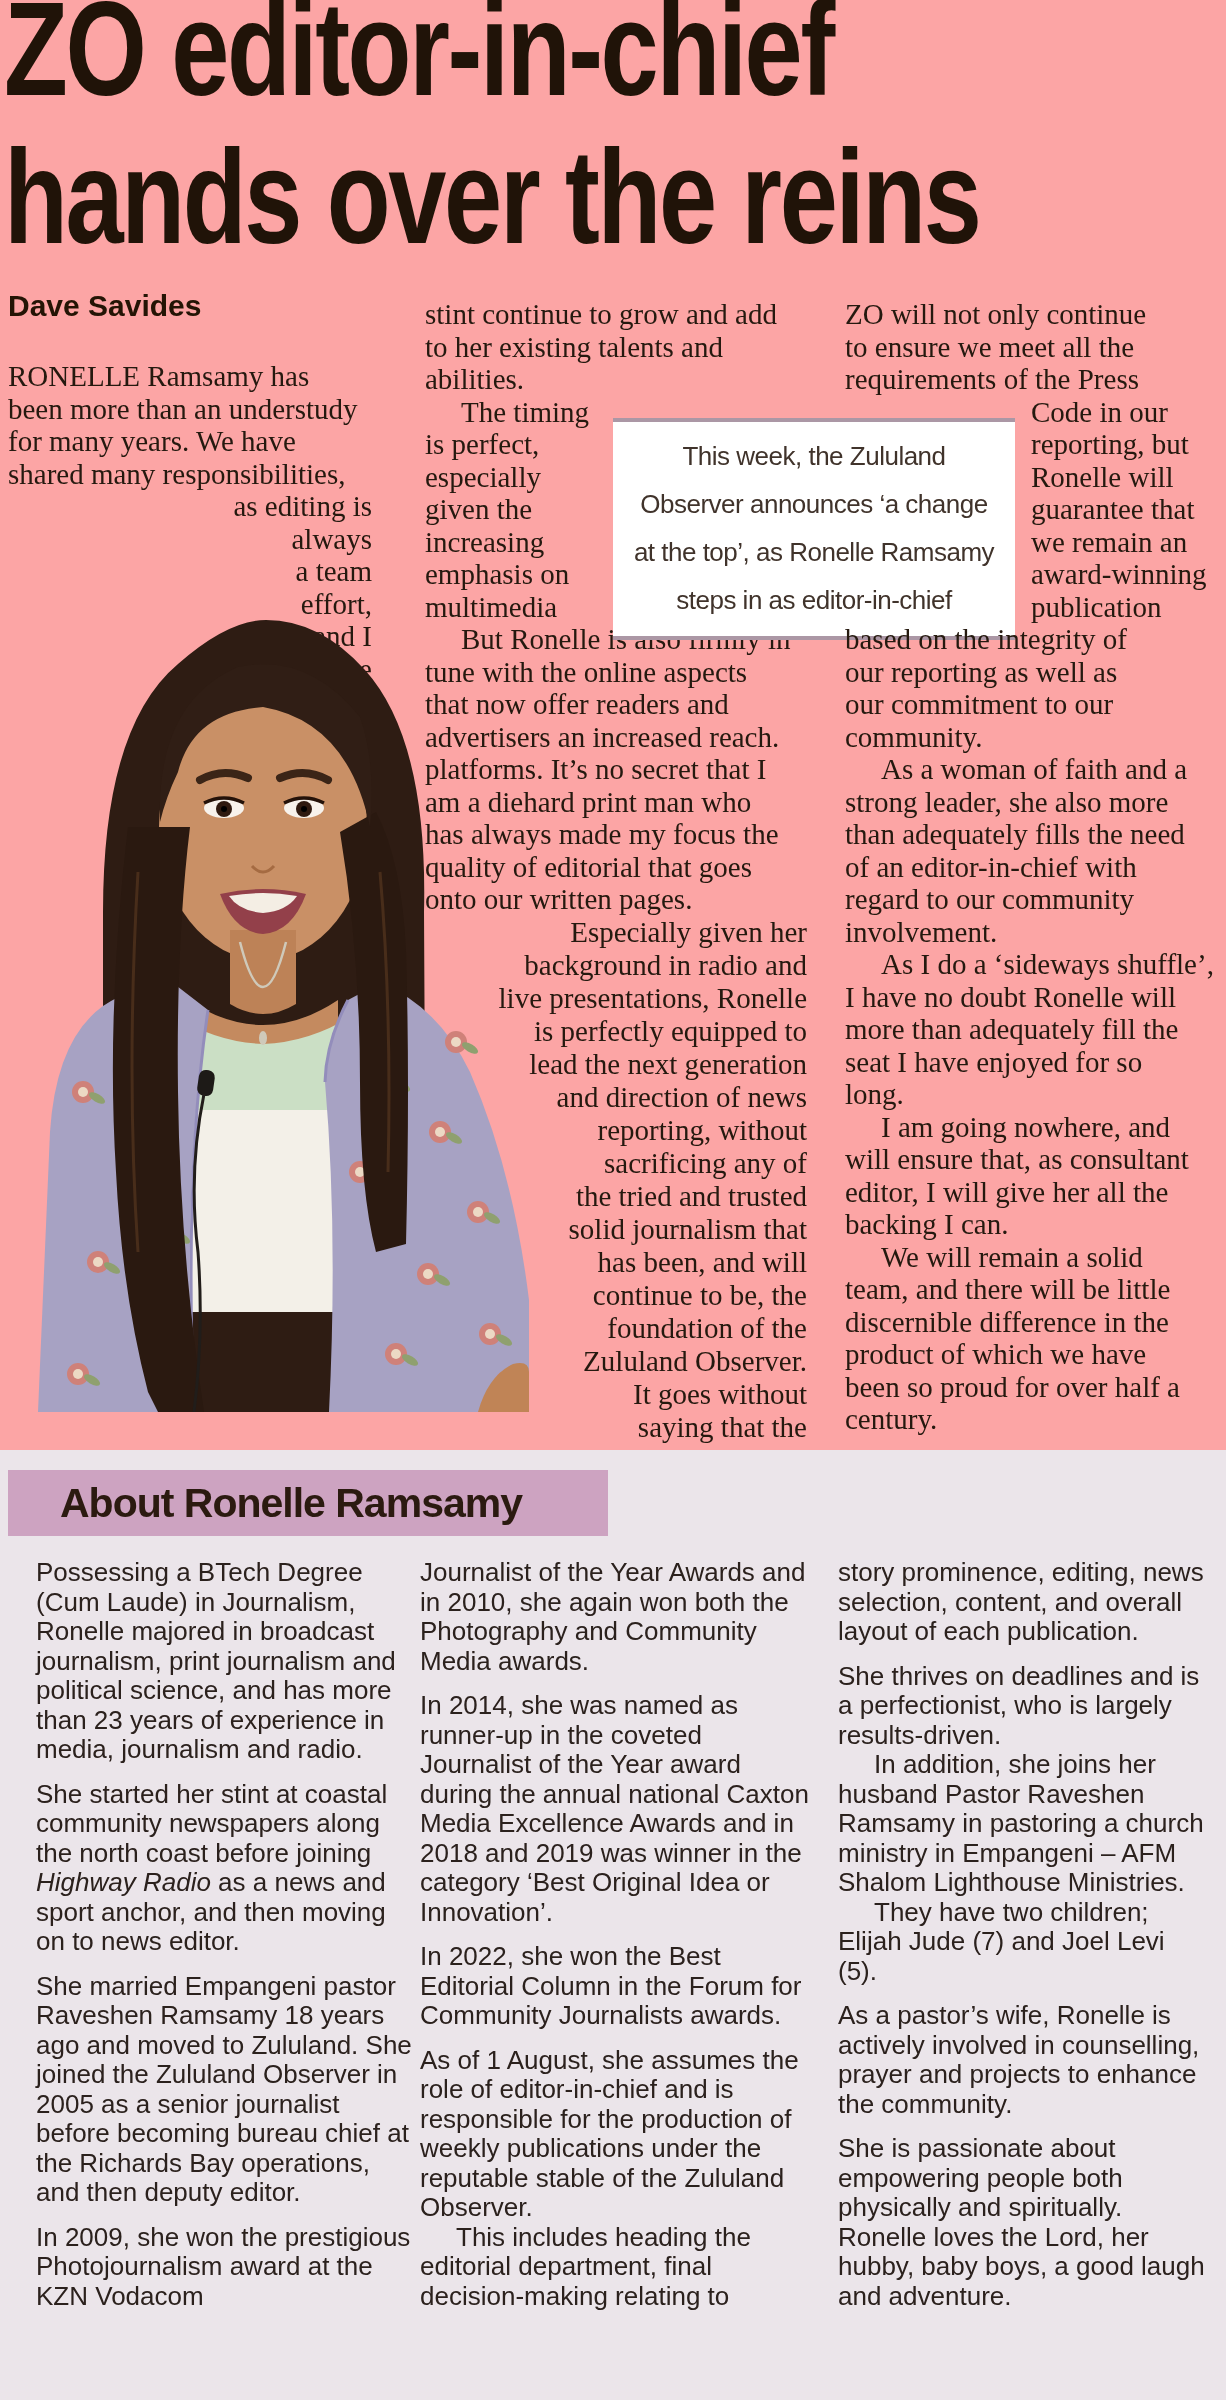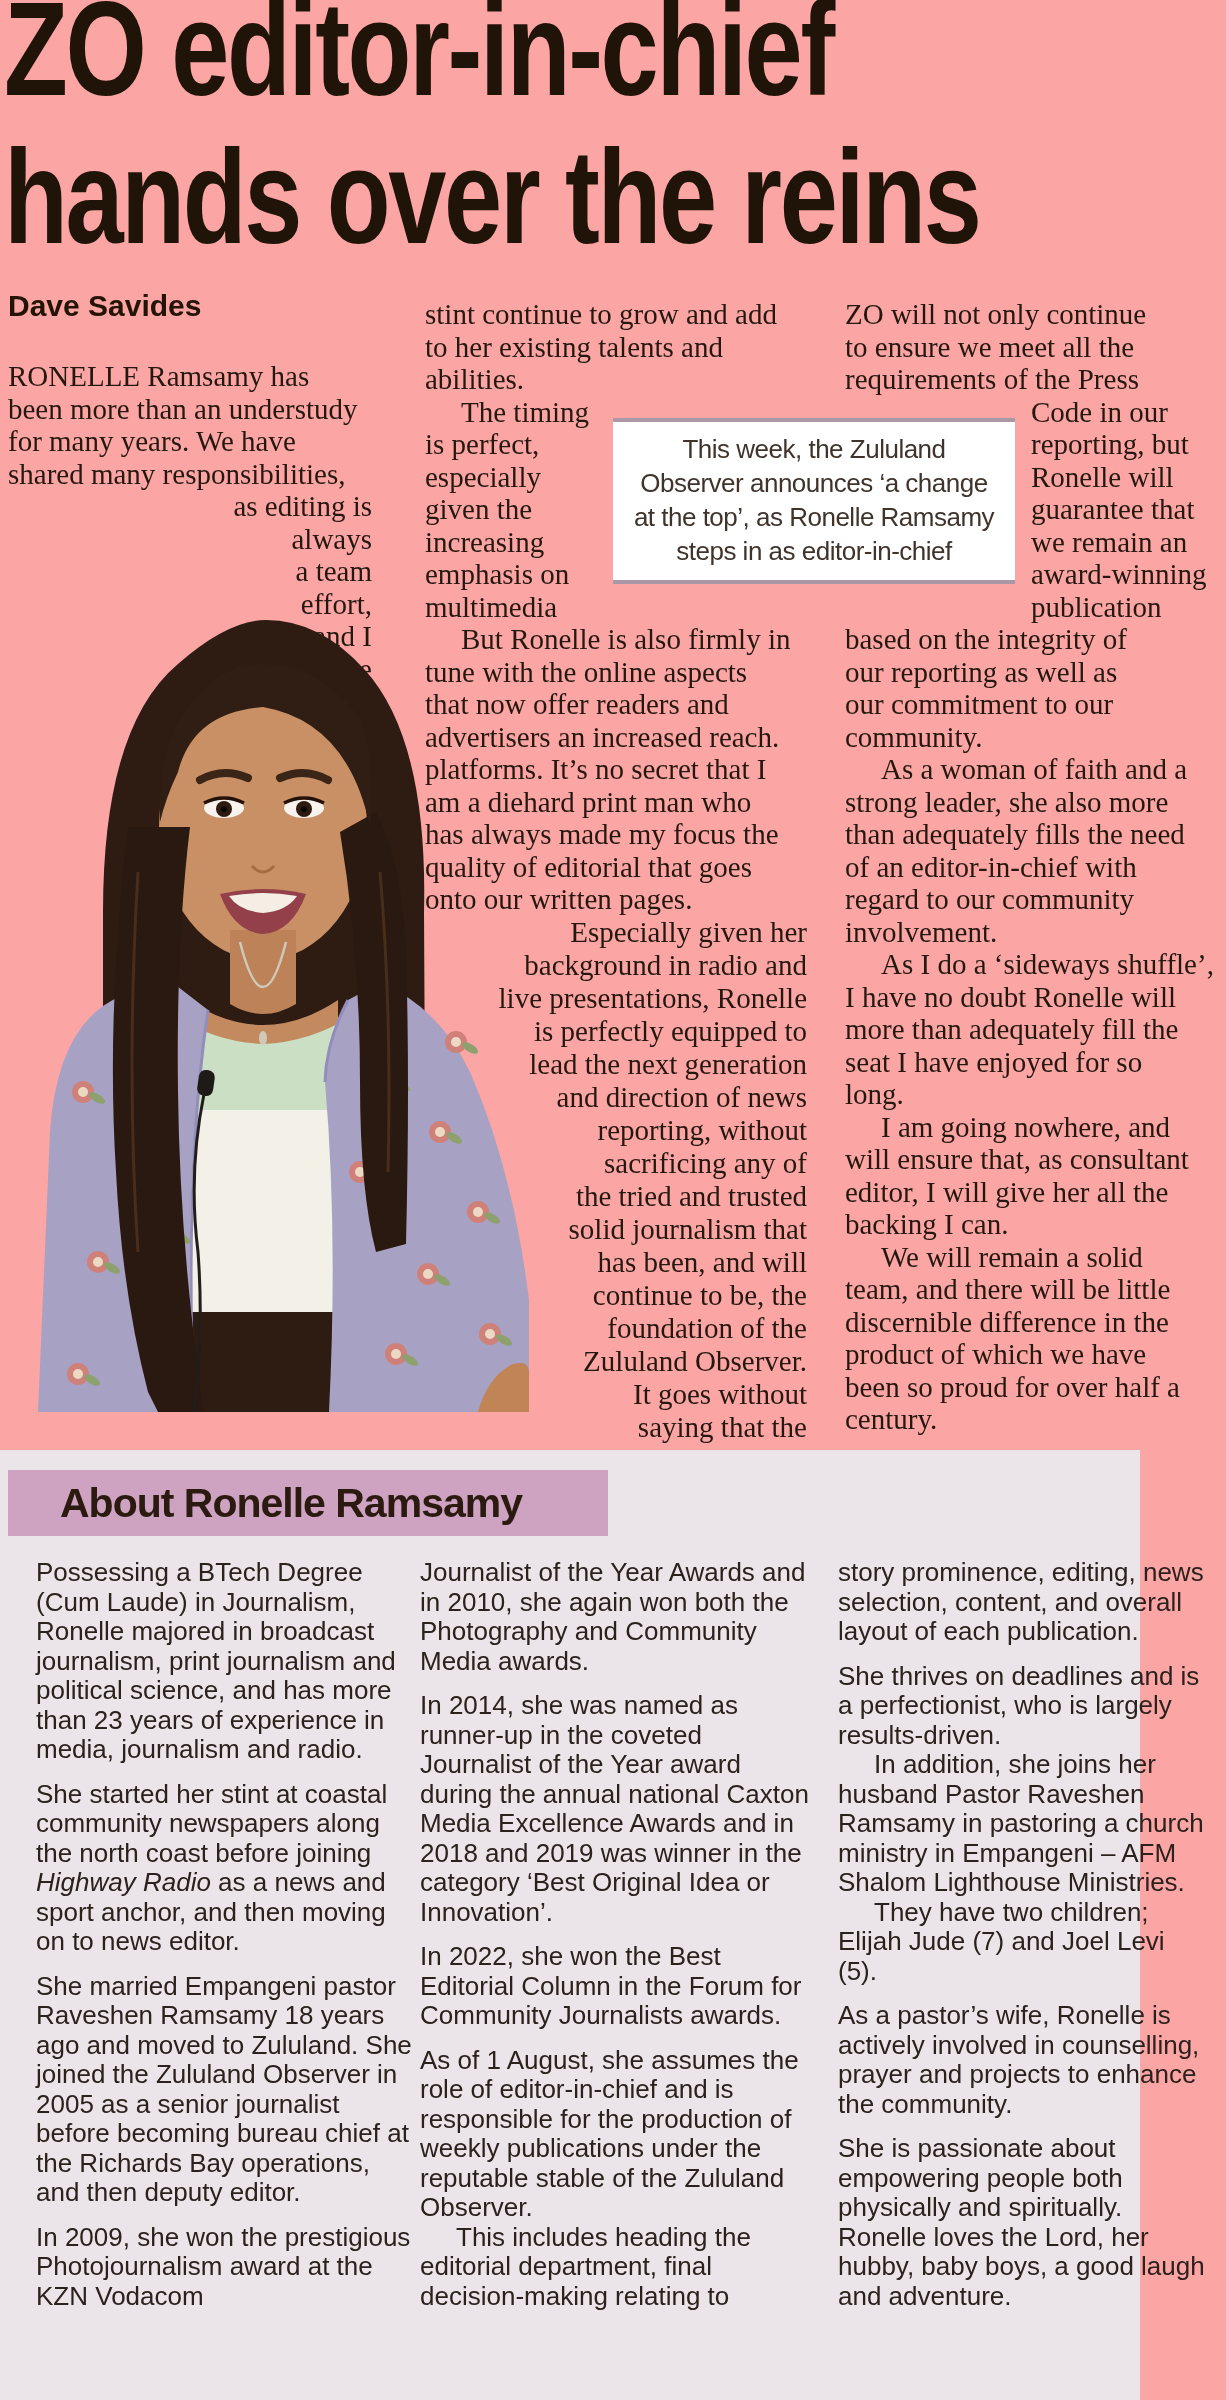--- a/index.html
+++ b/index.html
@@ -24,28 +24,28 @@
   .col p { margin:0; }
   .ind { text-indent:36px; }
   #col1 .wrap-right { text-align:right; padding-right:36px; }
   #col2 .wrap-right { text-align:right; padding-right:14px; line-height:33px; }
   #col3 .strip { margin-left:186px; }
 
   
   .pullquote { position:absolute; left:613px; top:418px; width:402px;
                border-top:4px solid #ab97a5; border-bottom:4px solid #ab97a5;
                padding:10px 0 12px; background:#fff; }
-  .pq-text { font-family:"Liberation Sans", sans-serif; font-size:26px; line-height:34px;
+  .pq-text { font-family:"Liberation Sans", sans-serif; font-size:26px; line-height:48px;
              letter-spacing:-0.5px; color:#40332b; text-align:center; white-space:pre-line; }
 
   
   .photo { position:absolute; left:8px; top:612px; width:521px; height:800px; }
 
   
-  .about-panel { position:absolute; left:0; top:1450px; width:1140px; height:950px; background:#ebe5ea; }
+  .about-panel { position:absolute; left:0; top:1450px; width:1226px; height:950px; background:#ebe5ea; }
   .about-header { position:absolute; left:8px; top:20px; width:600px; height:66px; background:#cda3c1; }
   .about-title { font-family:"Liberation Sans", sans-serif; font-weight:700; font-size:41px;
                  letter-spacing:-1px; color:#2b1a10; line-height:66px; padding-left:52px; }
   .acol { position:absolute; top:108px; font-family:"Liberation Sans", sans-serif;
           font-size:26px; line-height:29.5px; color:#2b211d; }
   #acolA { left:36px;  width:378px; }
   #acolB { left:420px; width:390px; }
   #acolC { left:838px; width:370px; }
   .acol p { margin:0; }
   .acol p.gap { margin-top:15px; }

